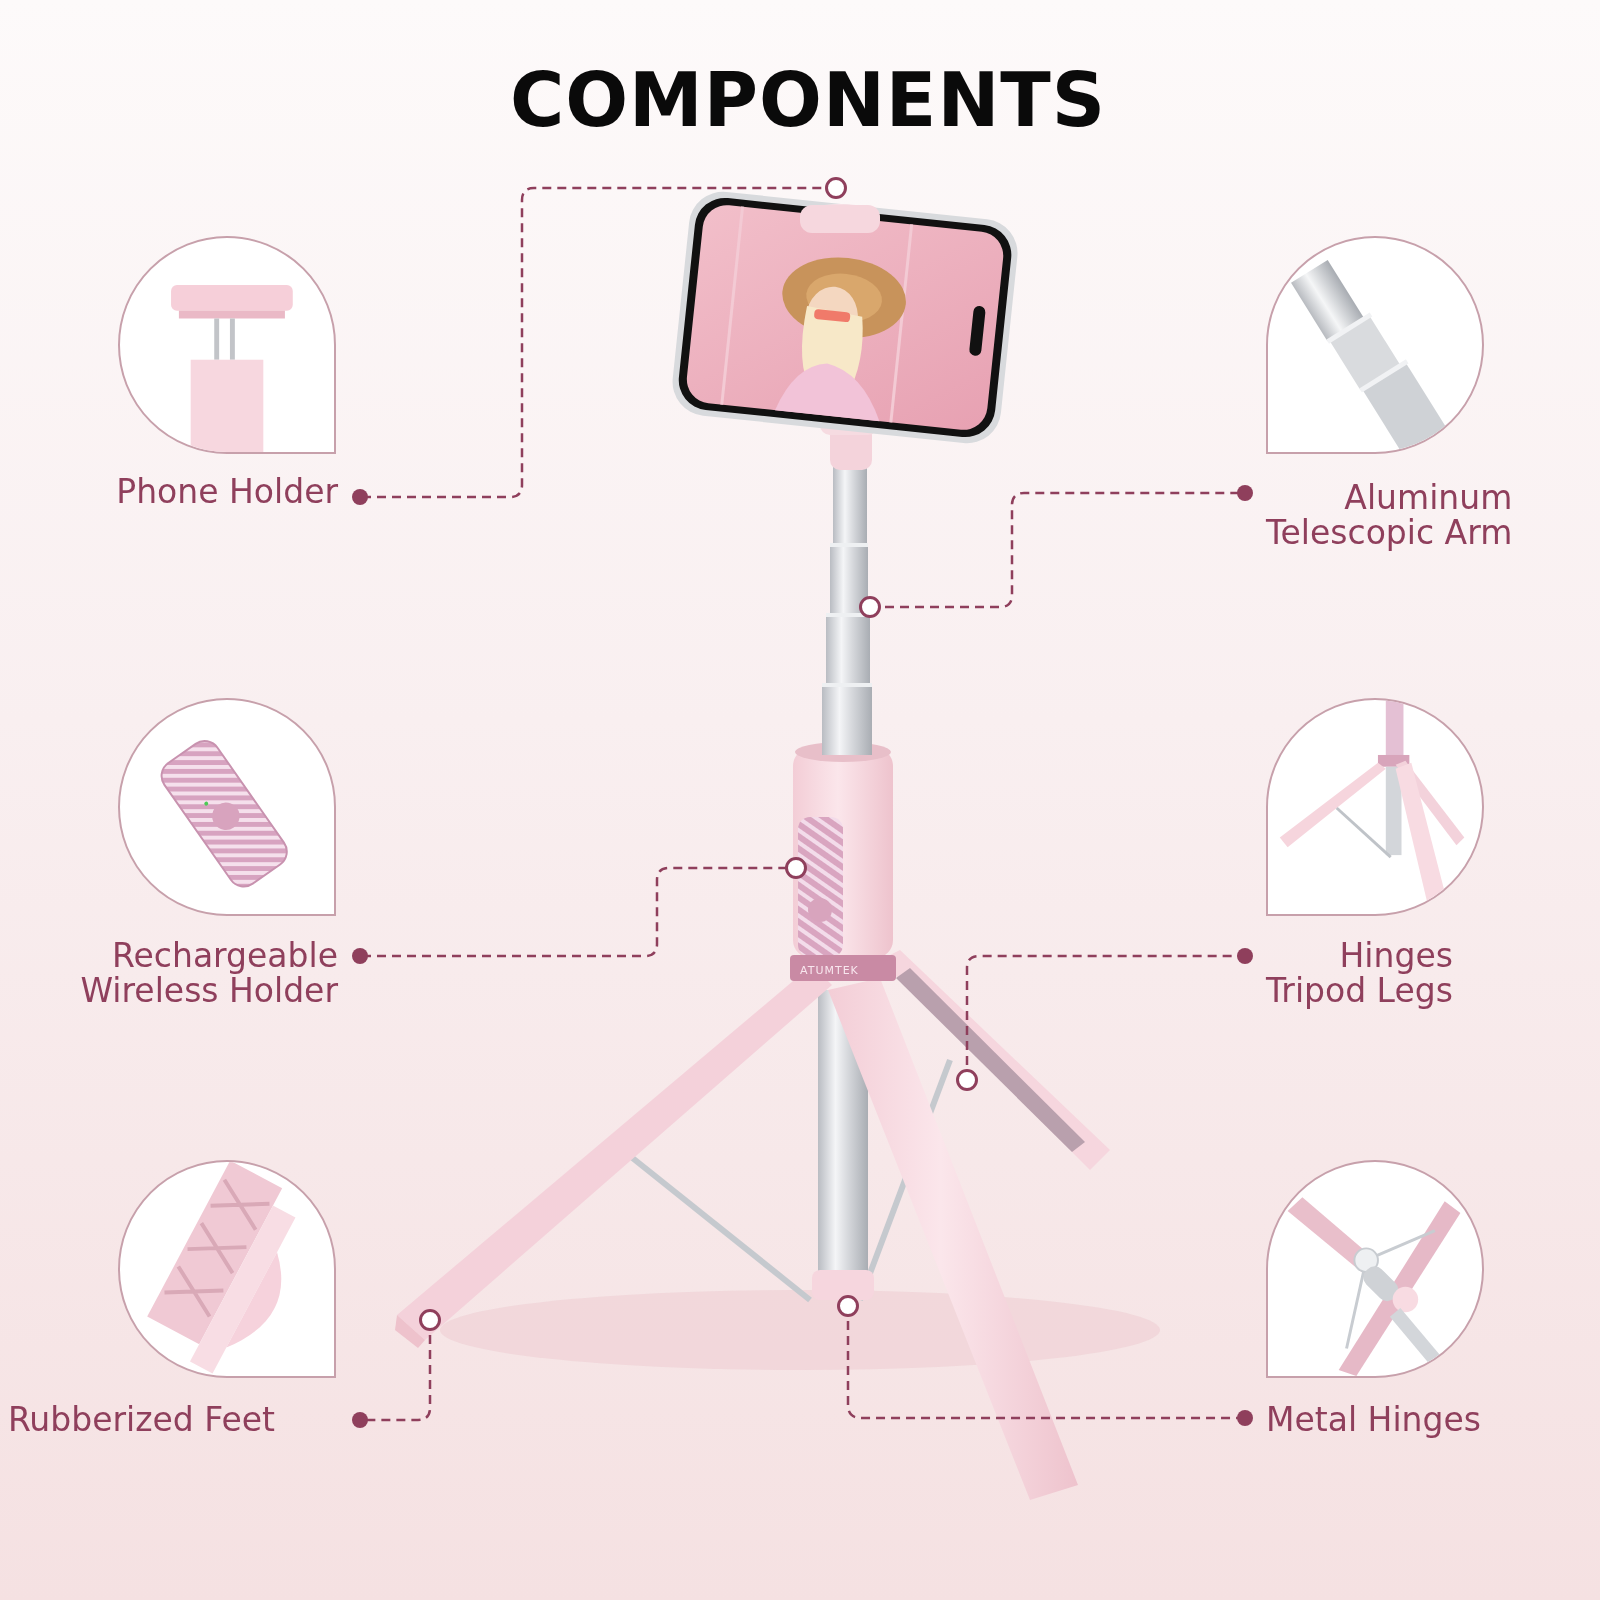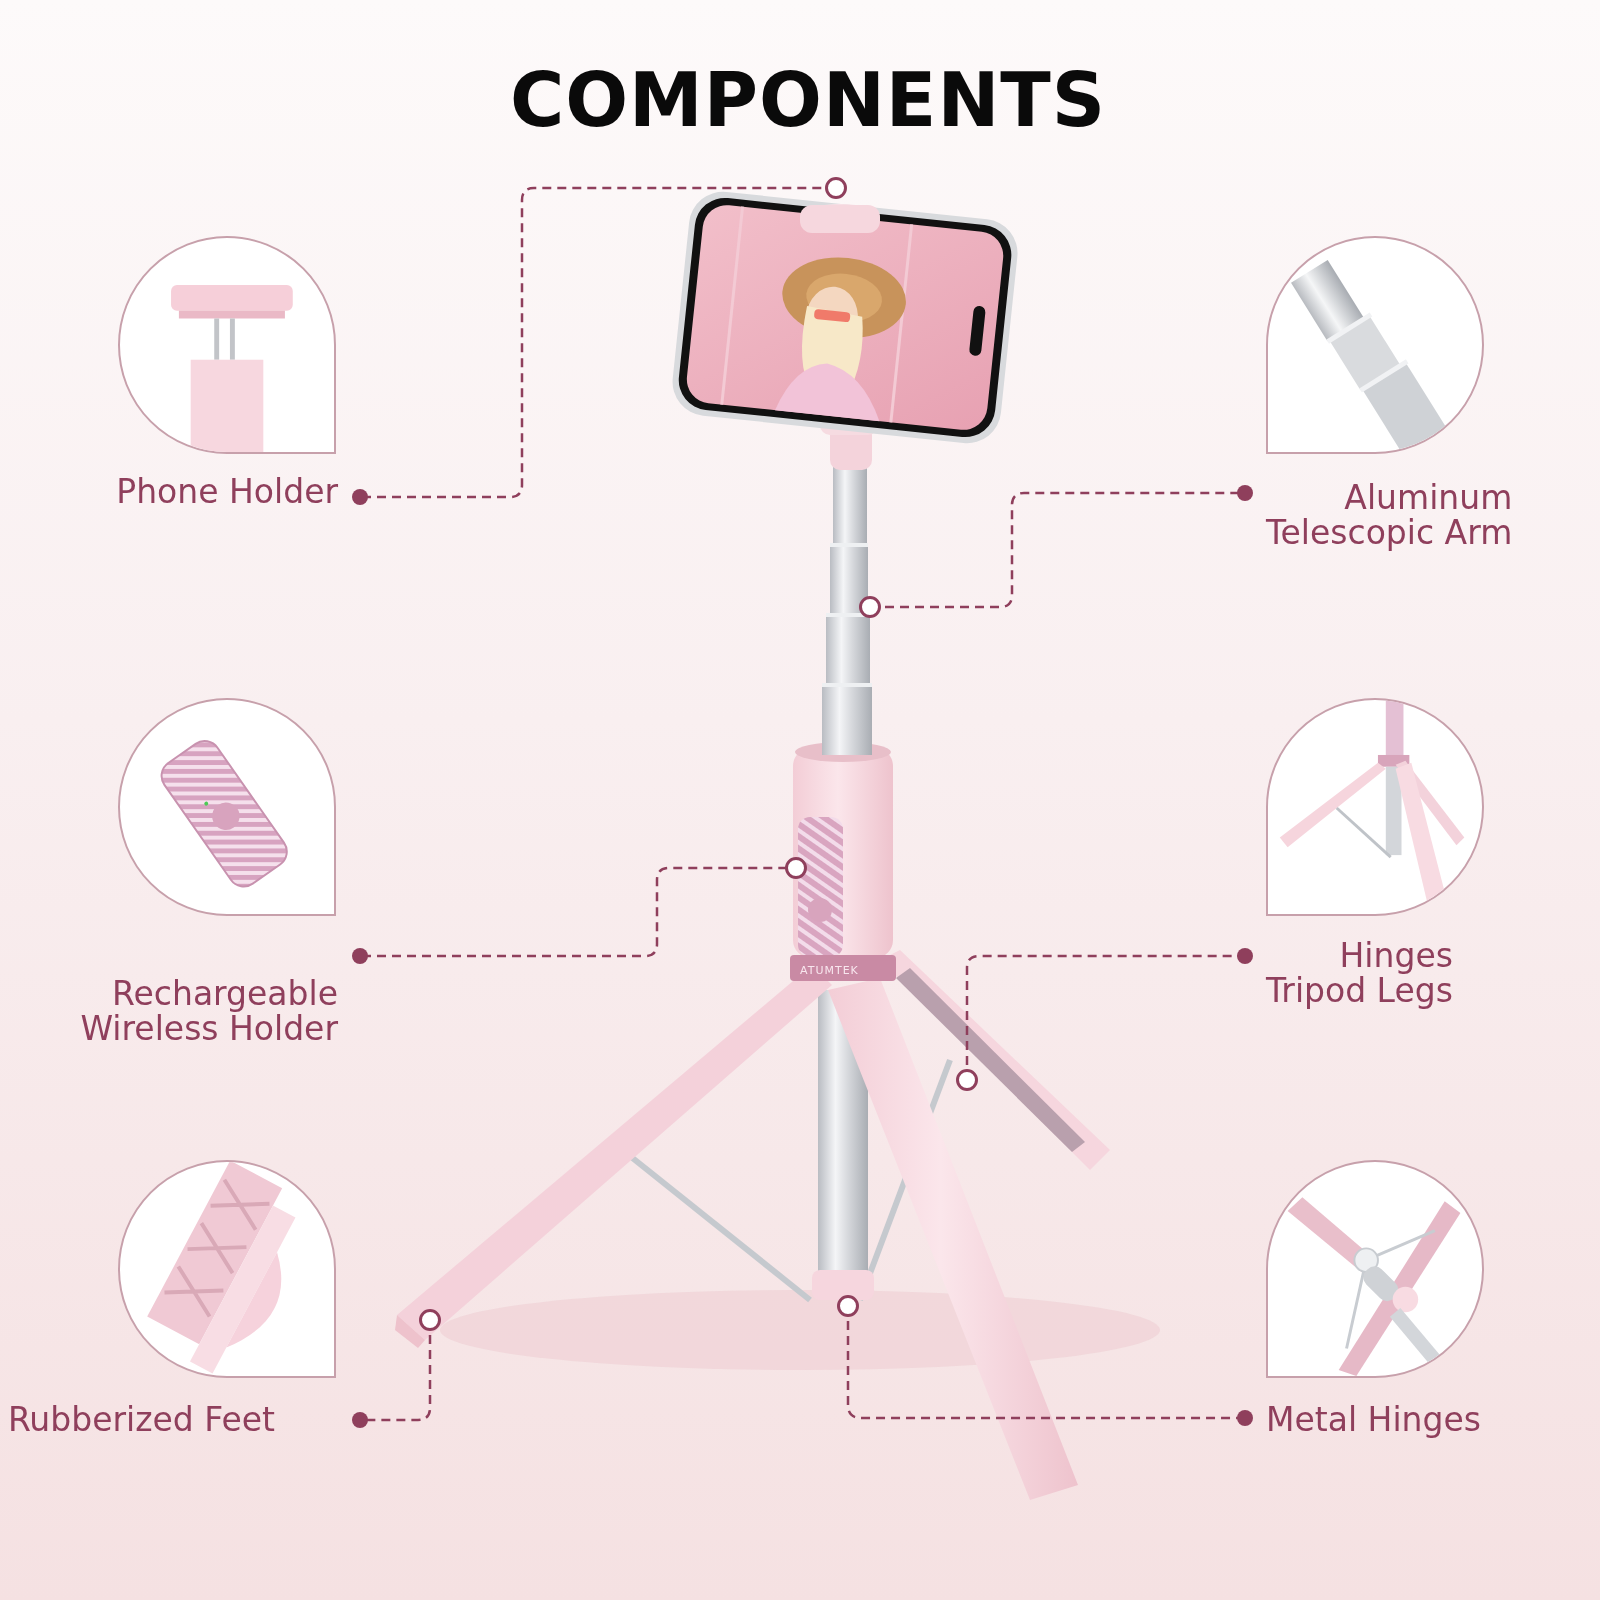--- a/index.html
+++ b/index.html
@@ -178,21 +178,21 @@
           <rect width="9" height="4" fill="#f5e0ec"></rect>
       </pattern>
     </defs>
     <g transform="rotate(-35 109 120)">
       <rect x="76" y="40" width="66" height="150" rx="16" fill="url(#carbon2)" stroke="#c892af" stroke-width="2"></rect>
       <circle cx="109" cy="118" r="14" fill="#d8a3be"></circle>
       <circle cx="100" cy="96" r="2" fill="#4ccb55"></circle>
     </g>
   </svg>
 </div>
-<div class="label left" style="right:1262px;top:976px;">
+<div class="label left" style="right:1262px;top:938px;">
   <div>Rechargeable</div>
   <div>Wireless Holder</div>
 </div>
 
 <div class="card right" style="left:1266px;top:698px;">
   <svg viewBox="0 0 218 218">
     <rect x="120" y="0" width="18" height="60" fill="#e4c0d4"></rect>
     <rect x="112" y="56" width="32" height="12" fill="#d8a5bb"></rect>
     <rect x="120" y="68" width="16" height="90" fill="#d3d6da"></rect>
     <polygon points="112,64 120,70 20,150 12,140" fill="#f6d5dd"></polygon>

